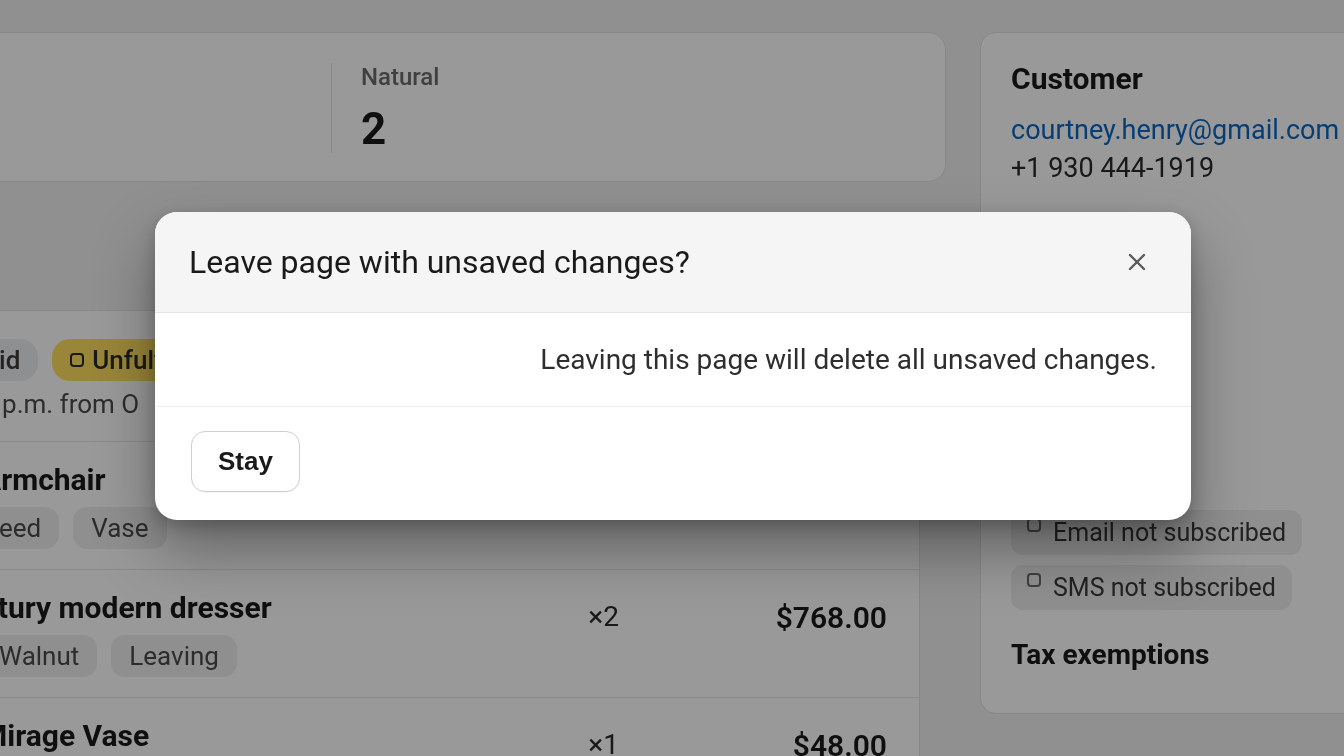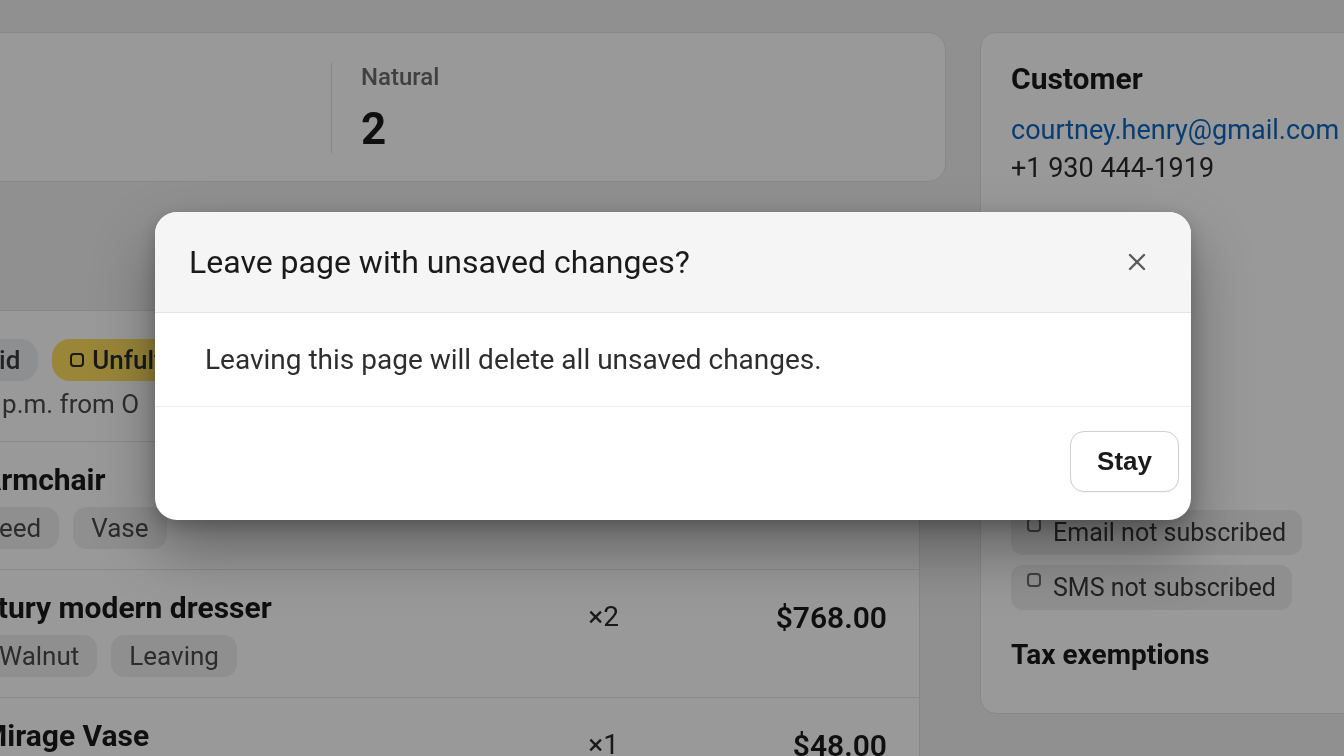--- a/index.html
+++ b/index.html
@@ -90,27 +90,28 @@
     display:flex; align-items:center; justify-content:space-between;
   }
   .modal-title { font-size:32px; font-weight:400; color:#1a1a1a; }
   .close-btn {
     width:40px; height:40px; border:none; background:transparent; cursor:pointer;
     display:flex; align-items:center; justify-content:center; border-radius:8px;
     color:#5a5a5a;
   }
   .close-btn svg { width:24px; height:24px; }
   .modal-body {
-    padding: 30px 50px;
+    padding: 30px 34px;
     font-size:28px; color:#2e2e2e;
     border-bottom:1px solid #eeeeee;
+    text-align:right;
   }
   .modal-footer {
-    padding: 24px 12px 28px;
-    display:flex; justify-content:flex-end; gap:18px;
+    padding: 24px 36px 28px;
+    display:flex; justify-content:space-between; gap:18px;
   }
   .btn {
     font-size:26px; font-weight:600;
     border-radius:14px;
     padding: 14px 26px;
     cursor:pointer;
     border:1px solid transparent;
   }
   .btn-secondary {
     background:#ffffff; color:#1a1a1a; border:1px solid #cfcfcf;

